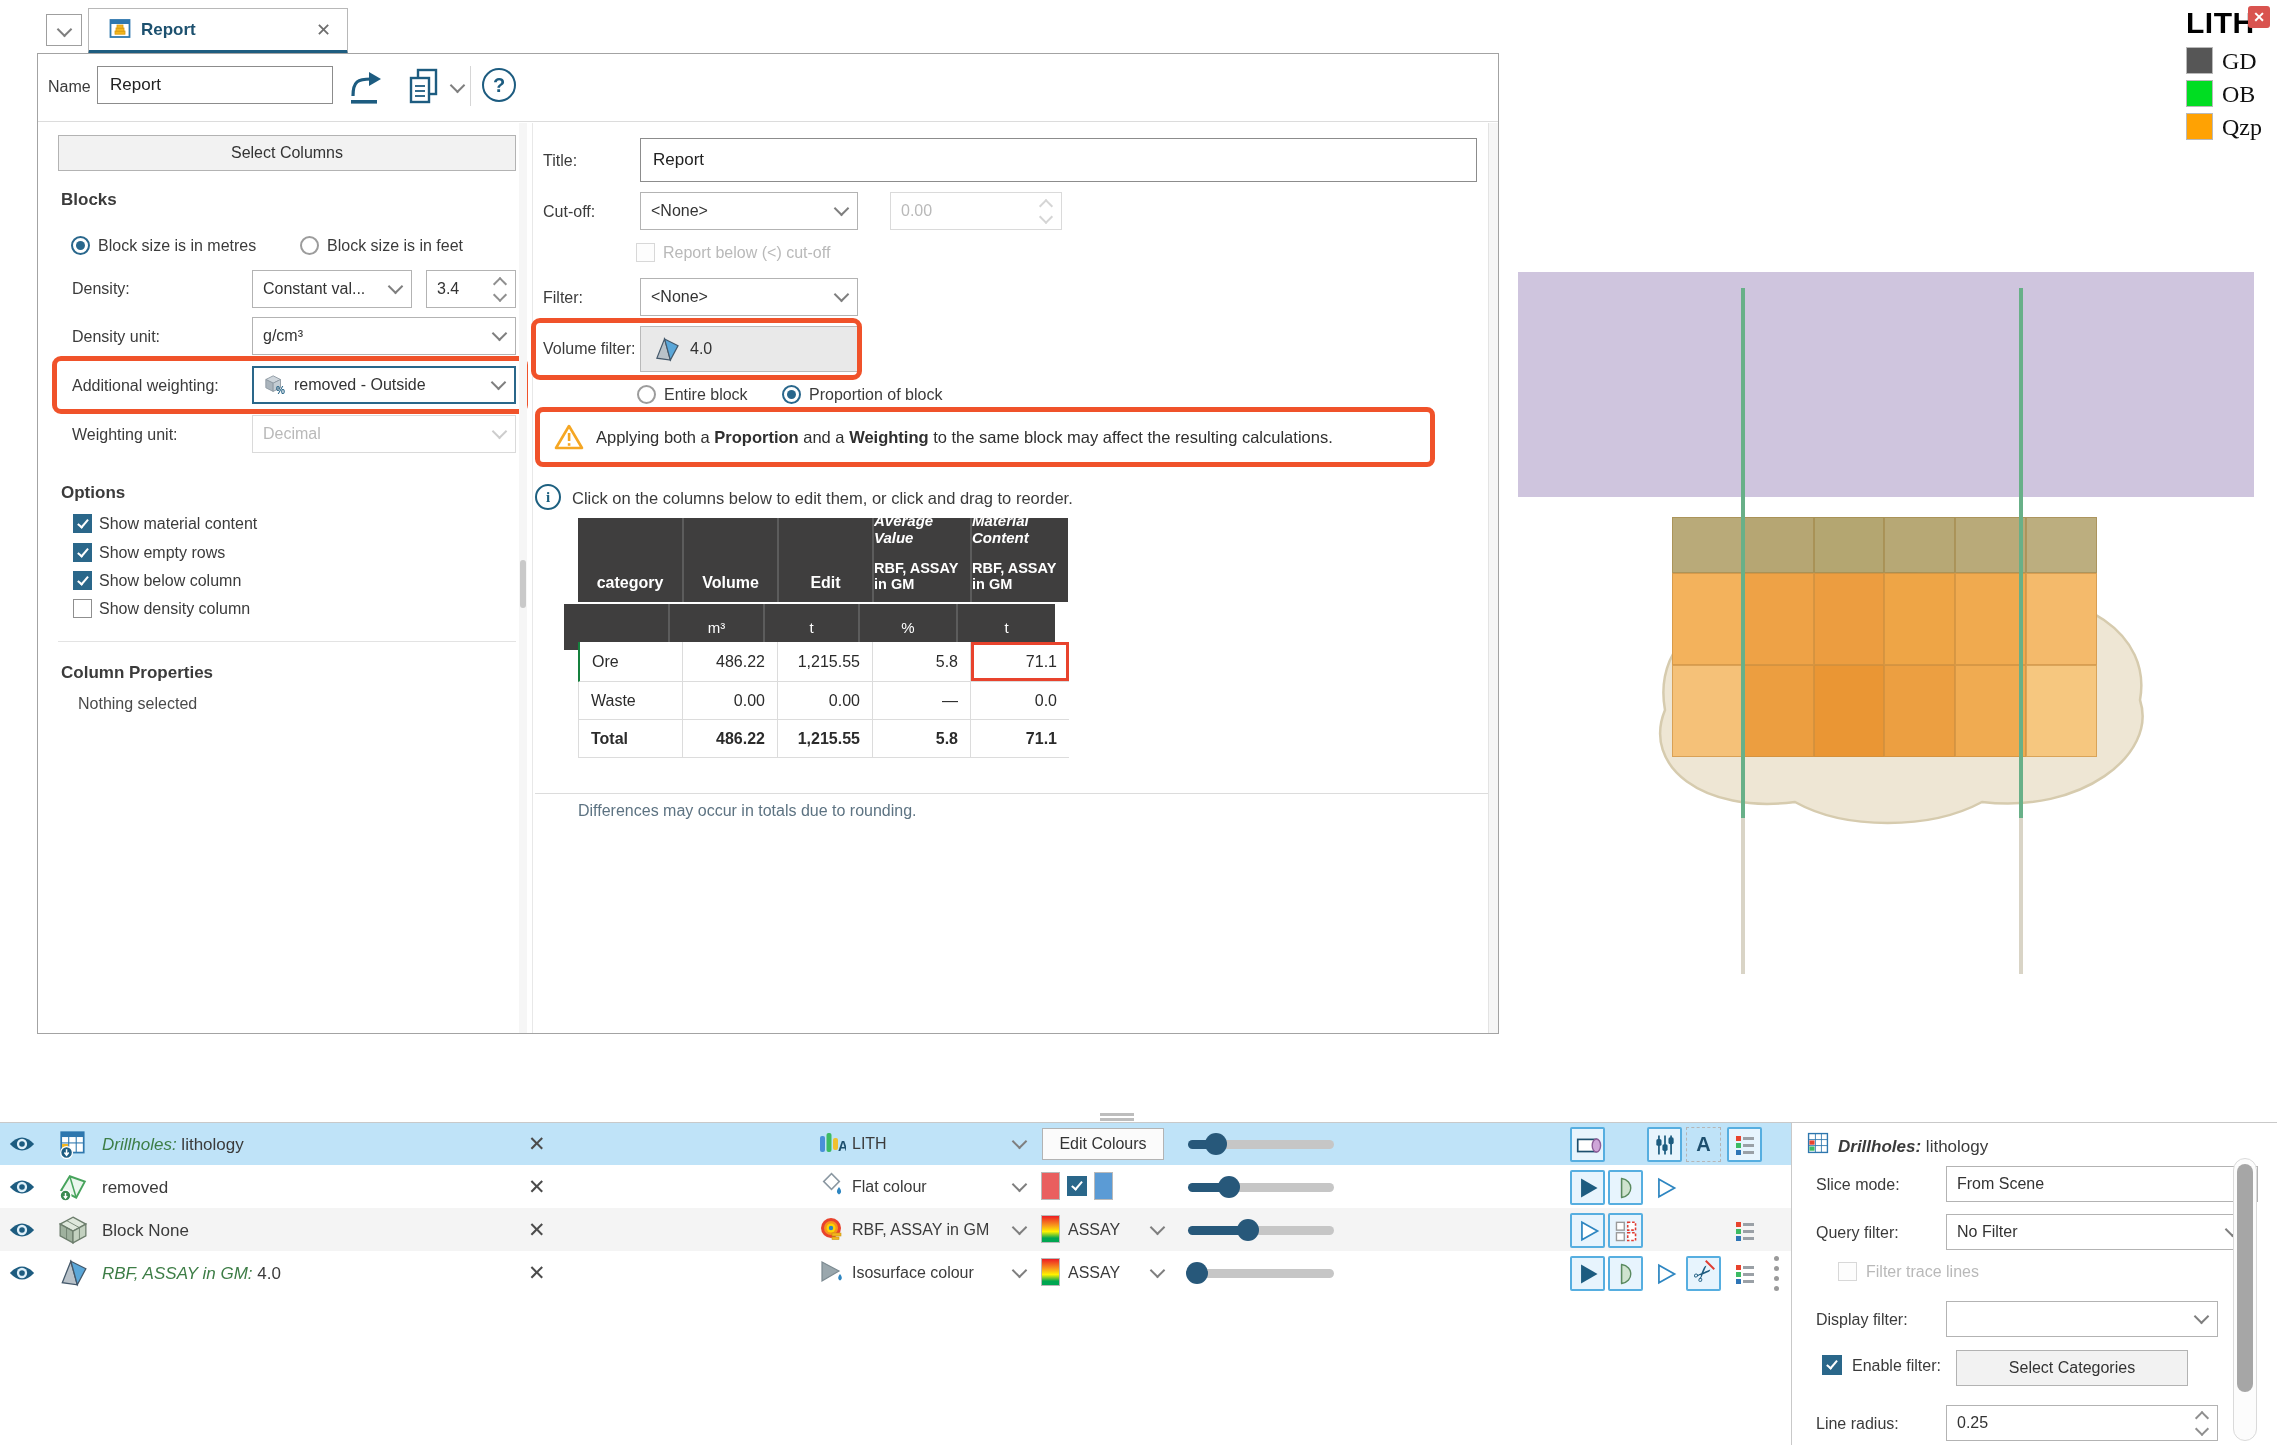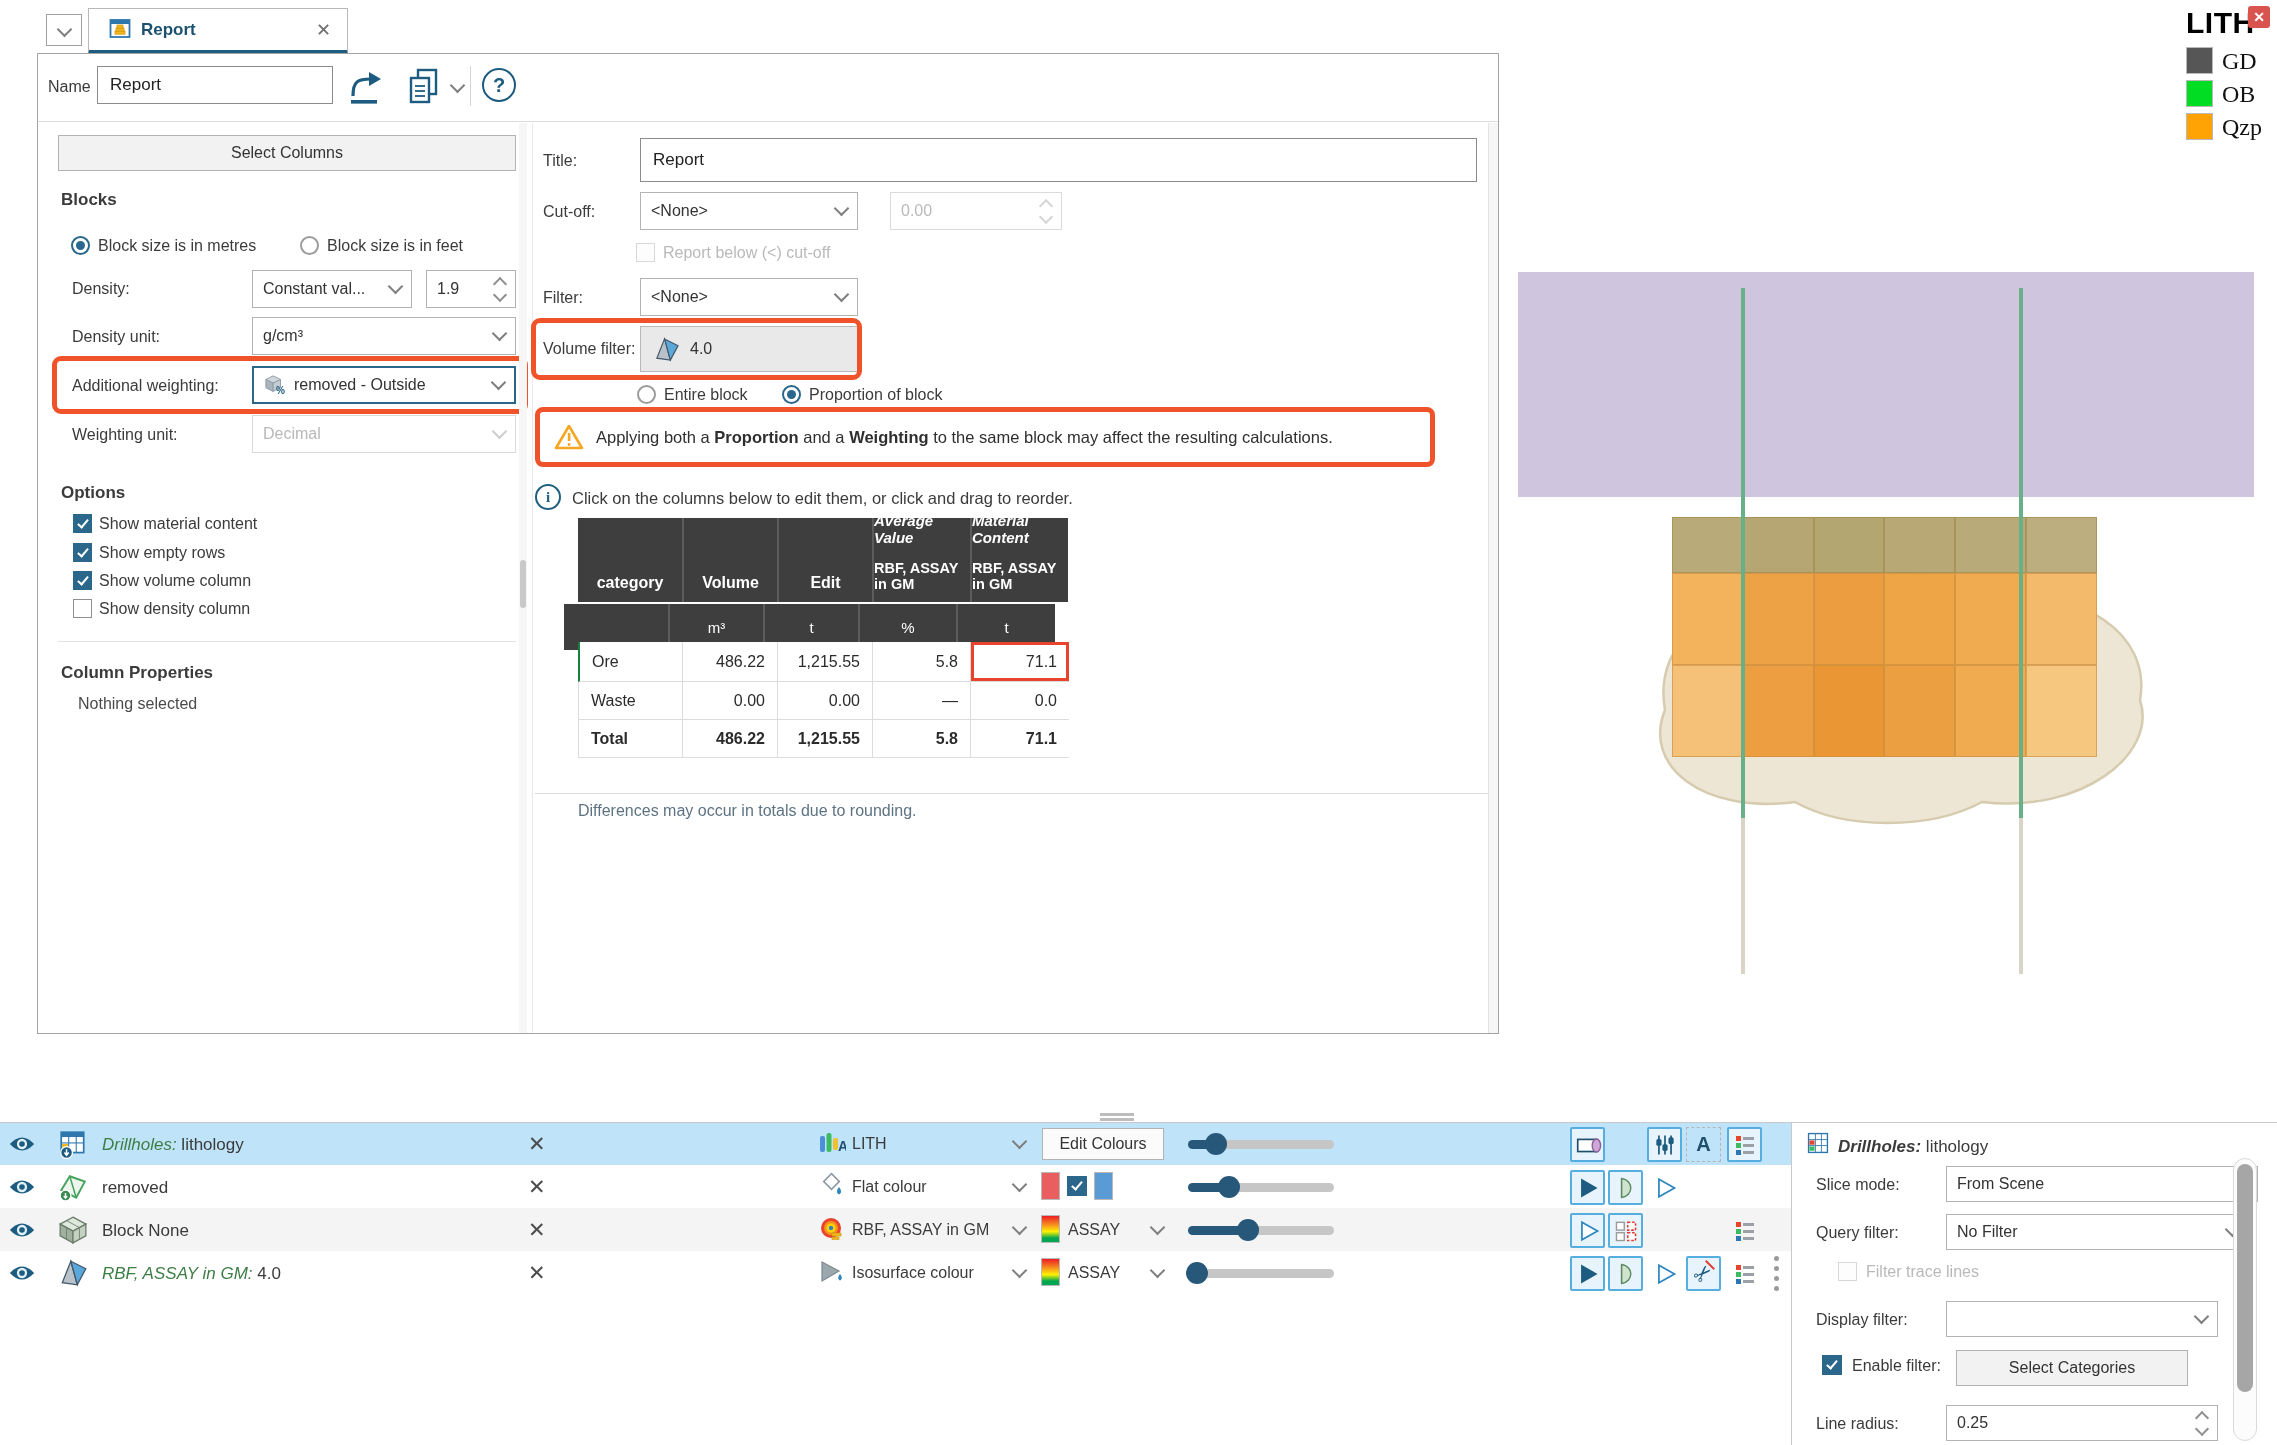--- a/index.html
+++ b/index.html
@@ -105,21 +105,21 @@
   <div class="rdo" style="left:300px;top:236px"></div>
   <span class="abs lbl" style="left:327px;top:237px">Block size is in feet</span>
 
   <span class="abs lbl" style="left:72px;top:280px">Density:</span>
   <div class="combo" style="left:252px;top:270px;width:160px;height:38px">
     <span>Constant val...</span>
       <span class="sp"></span>
     <span class="chev"></span>
   </div>
   <div class="combo" style="left:426px;top:270px;width:90px;height:38px">
-    <span>1.9</span>
+    <span>3.4</span>
     <span class="updown">
         <span class="uc"></span>
         <span class="dc"></span>
       </span>
   </div>
 
   <span class="abs lbl" style="left:72px;top:328px">Density unit:</span>
   <div class="combo" style="left:252px;top:317px;width:264px;height:38px">
     <span>g/cm³</span>
       <span class="sp"></span>
@@ -146,21 +146,21 @@
       <span class="sp"></span>
     <span class="chev"></span>
   </div>
 
   <span class="abs lbl bold" style="left:61px;top:483px;font-size:17px">Options</span>
   <div class="cbx on" style="left:73px;top:514px"></div>
   <span class="abs lbl" style="left:99px;top:515px">Show material content</span>
   <div class="cbx on" style="left:73px;top:543px"></div>
   <span class="abs lbl" style="left:99px;top:544px">Show empty rows</span>
   <div class="cbx on" style="left:73px;top:571px"></div>
-  <span class="abs lbl" style="left:99px;top:572px">Show volume column</span>
+  <span class="abs lbl" style="left:99px;top:572px">Show below column</span>
   <div class="cbx" style="left:73px;top:599px"></div>
   <span class="abs lbl" style="left:99px;top:600px">Show density column</span>
 
   <div class="abs" style="left:58px;top:641px;width:458px;height:1px;background:#e3e3e3"></div>
   <span class="abs lbl bold" style="left:61px;top:663px;font-size:17px">Column Properties</span>
   <span class="abs lbl" style="left:78px;top:695px;color:#4a4a4a">Nothing selected</span>
 
   <div class="abs" style="left:519px;top:123px;width:8px;height:910px;background:#f6f6f6"></div>
   <div class="abs" style="left:520px;top:560px;width:6px;height:48px;background:#c9c9c9;border-radius:3px"></div>
   <div class="abs" style="left:532px;top:123px;width:1px;height:910px;background:#e8e8e8"></div>

